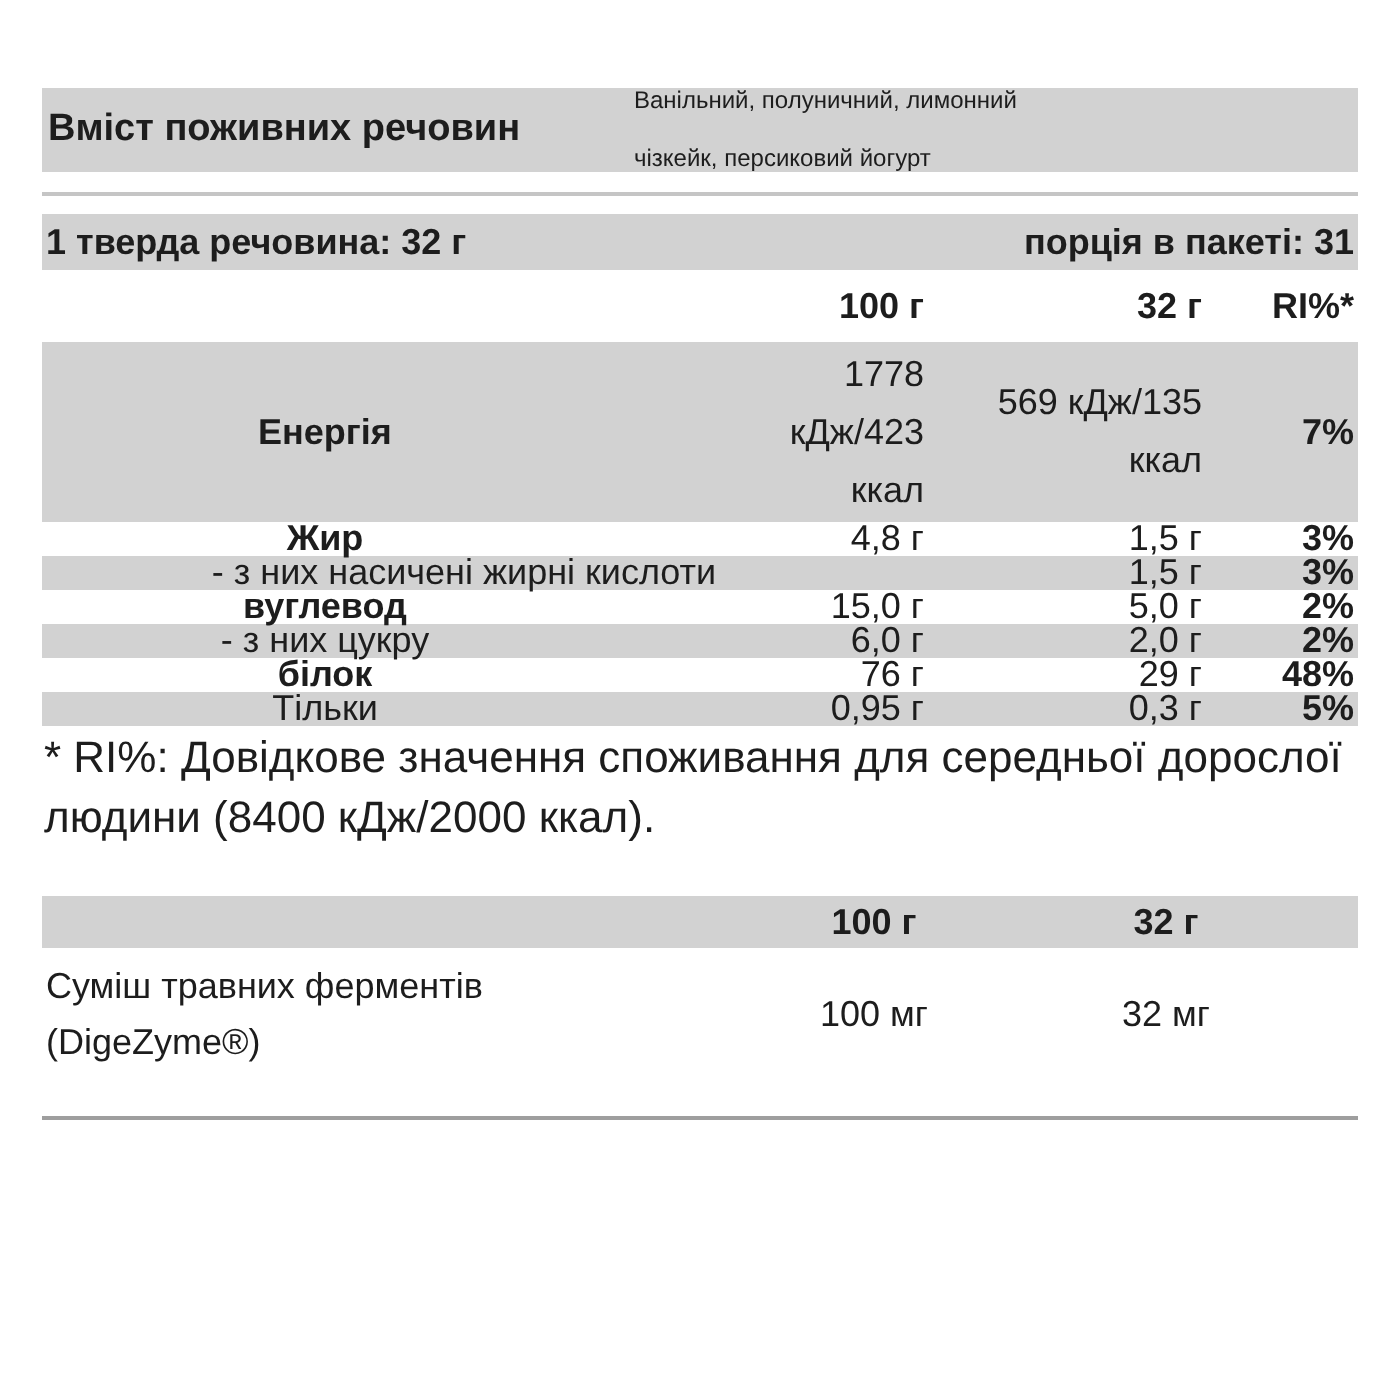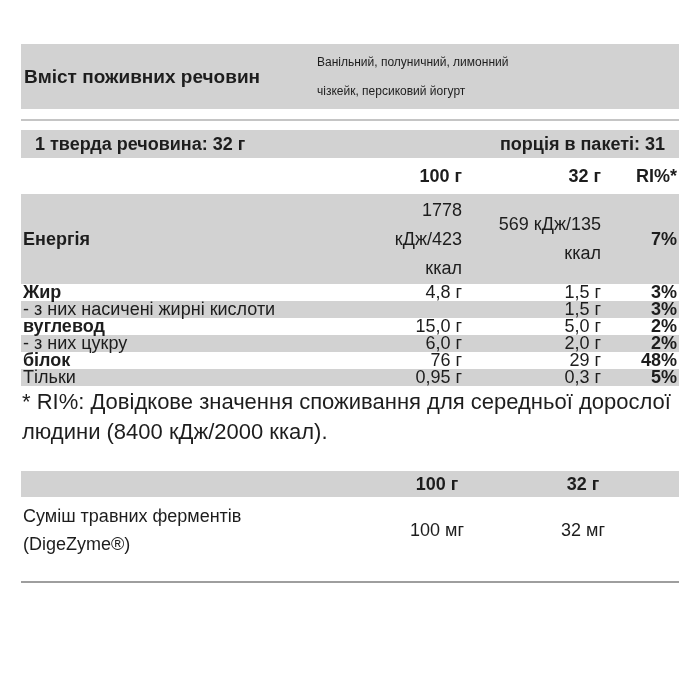--- a/index.html
+++ b/index.html
@@ -4,36 +4,36 @@
 <style>
   html,body{margin:0;padding:0;}
   body{
     width:700px;height:700px;background:#ffffff;
     font-family:"Liberation Sans", sans-serif;color:#1d1d1d;
     position:relative;overflow:hidden;
   }
   .container{position:absolute;left:21px;top:44px;width:658px;}
 
   
-  .hdr{display:flex;align-items:center;background:#d2d2d2;height:65px;}
+  .hdr{display:flex;align-items:center;background:#d2d2d2;height:42px;}
   .hdr-left{flex:1;font-weight:bold;font-size:19px;padding-left:3px;}
   .hdr-right{width:362px;text-align:left;font-size:12px;line-height:29px;white-space:pre-line;}
 
   .divider1{margin-top:10px;height:2px;background:#c5c5c5;margin-bottom:9px;}
 
   
   .serv{display:flex;align-items:center;justify-content:space-between;
-        background:#d2d2d2;height:28px;font-weight:bold;font-size:18px;padding:0 14px;}
+        background:#d2d2d2;height:28px;font-weight:bold;font-size:18px;padding:0 2px;}
 
   
   .row{display:flex;align-items:center;height:17px;font-size:18px;padding:0 2px;}
   .row.colhead{height:36px;}
   .row.shaded{background:#d2d2d2;}
   .row.energy{height:90px;line-height:29px;}
-  .c1{flex:1;text-align:left;}
+  .c1{flex:1;text-align:center;}
   .c2{width:160px;text-align:right;}
   .c3{width:139px;text-align:right;}
   .c4{width:76px;text-align:right;font-weight:bold;}
   .b{font-weight:bold;}
   .pre{white-space:pre-line;}
 
   
   .footnote{margin-top:1px;font-size:22px;line-height:30px;white-space:pre-line;padding-left:1px;}
 
   

